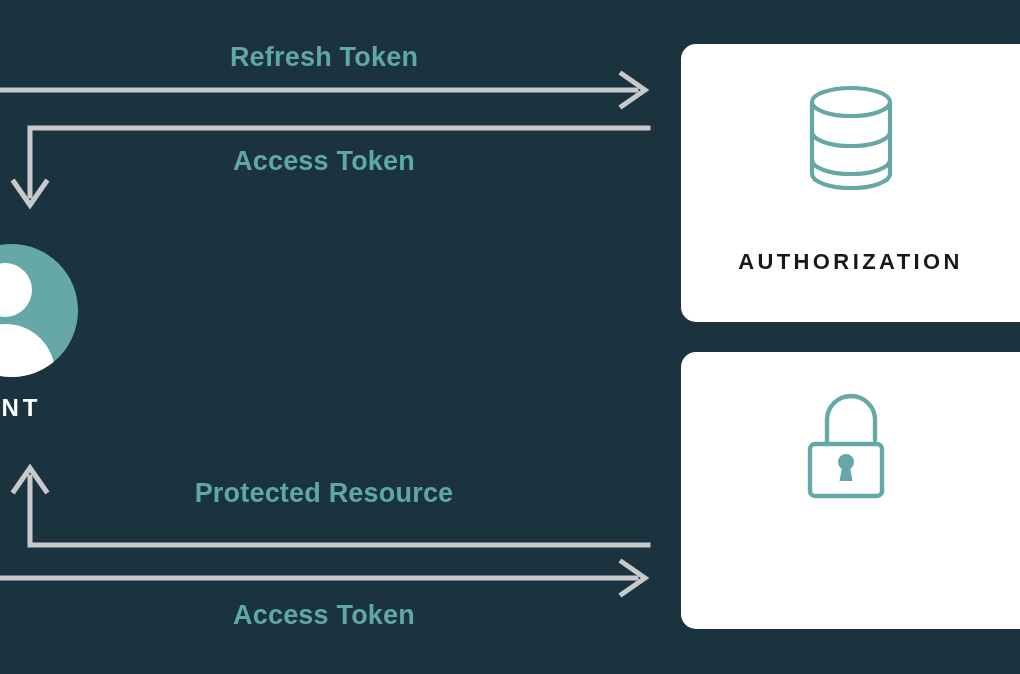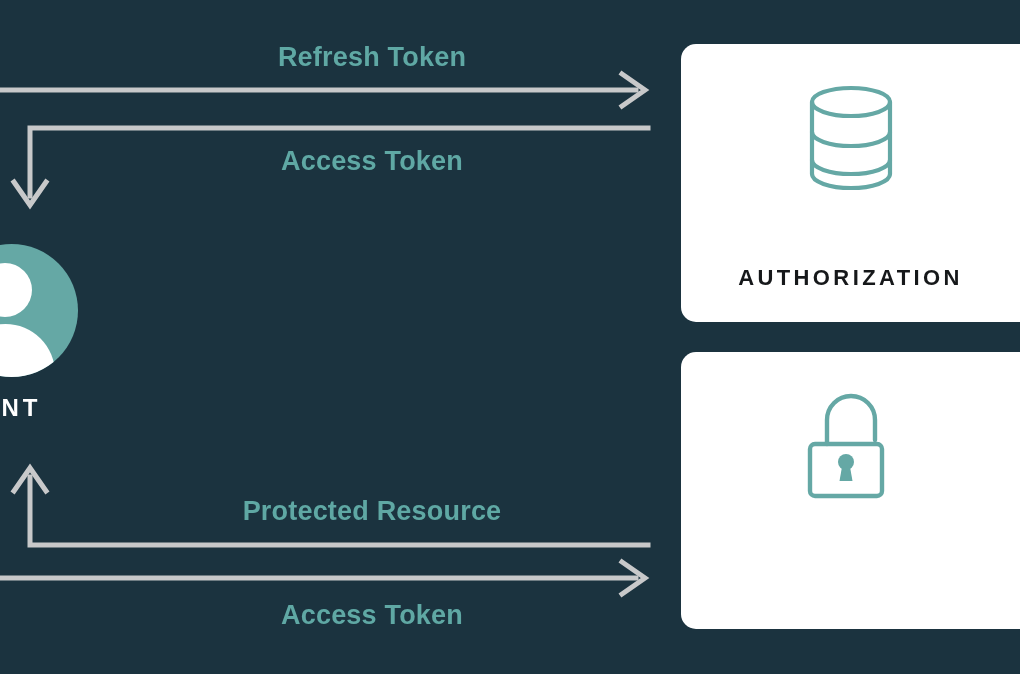--- a/index.html
+++ b/index.html
@@ -21,25 +21,24 @@
   
   .flow-label {
     position: absolute;
     color: #5fa8a4;
     font-weight: bold;
     font-size: 27px;
     letter-spacing: 0.2px;
     white-space: nowrap;
     text-align: center;
     line-height: 1;
-    padding-left: 48px;
   }
   #label-refresh-token { left: 0px;  top: 44px;  width: 648px; }
   #label-access-token-top { left: 0px; top: 148px; width: 648px; }
-  #label-protected-resource { left: 0px; top: 498px; width: 648px; }
+  #label-protected-resource { left: 0px; top: 480px; width: 648px; }
   #label-access-token-bottom { left: 0px; top: 602px; width: 648px; }
 
   
   #arrows {
     position: absolute;
     left: 0; top: 0;
     width: 1020px;
     height: 674px;
   }
 
@@ -115,21 +114,21 @@
     position: absolute;
     left: 0;
     width: 339px;
     text-align: center;
     color: #16181a;
     font-weight: bold;
     font-size: 22px;
     letter-spacing: 3.4px;
     line-height: 36px;
   }
-  #auth-title { top: 216px; }
+  #auth-title { top: 200px; }
 </style>
 </head>
 <body>
 
 <div id="stage">
 
   <svg id="arrows" viewBox="0 0 1020 674" xmlns="http://www.w3.org/2000/svg">
     <g fill="none" stroke="#c8c9ca" stroke-width="5" stroke-linecap="square" stroke-linejoin="miter">
 
       <path d="M -10 90 L 636 90"></path>

